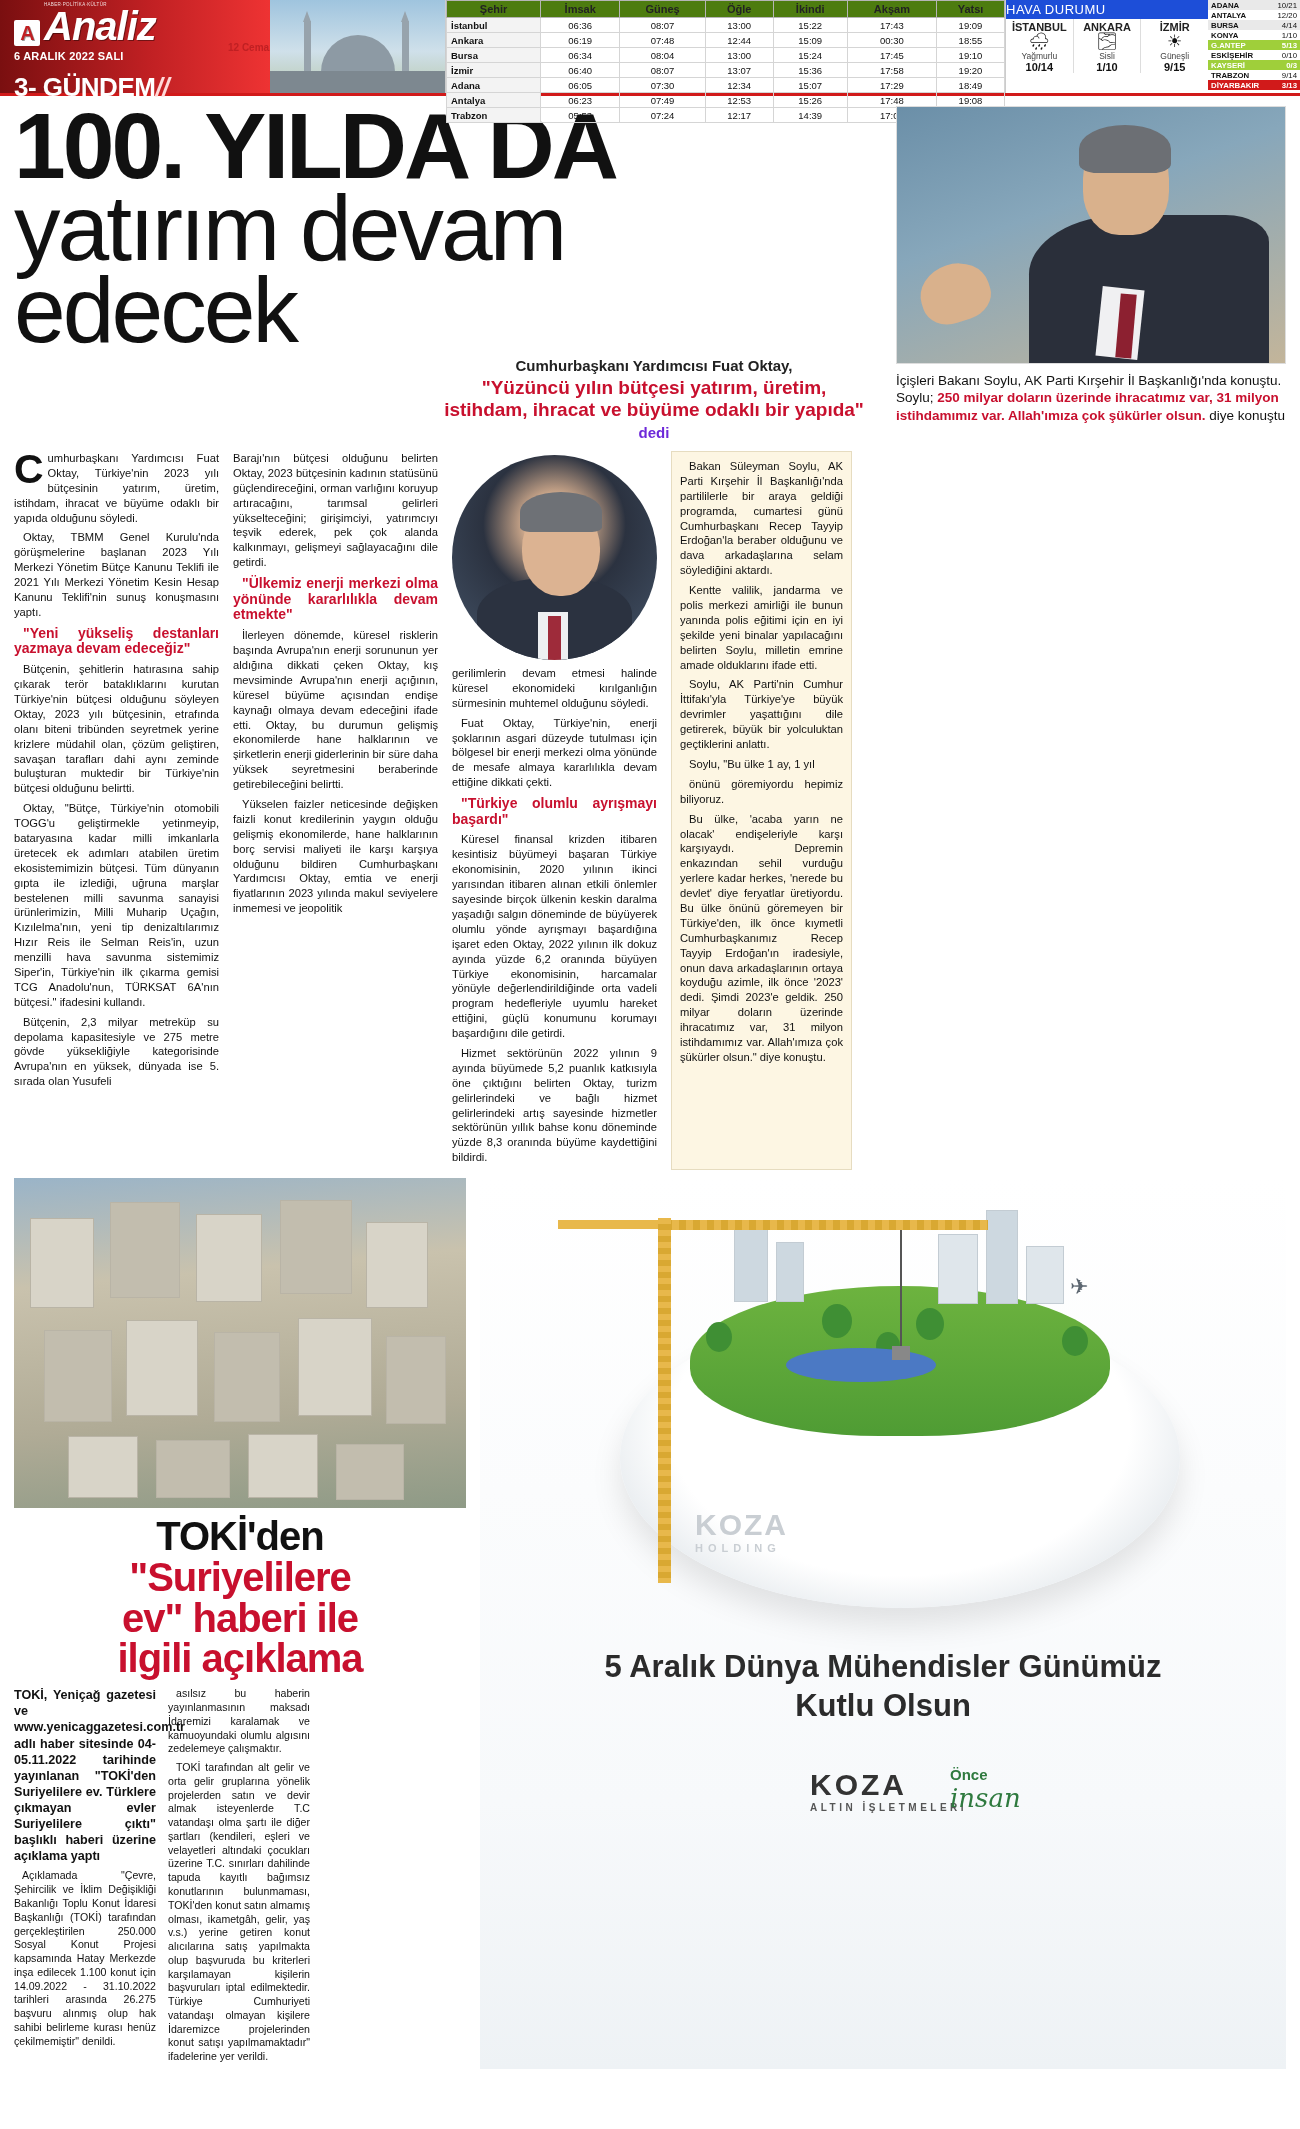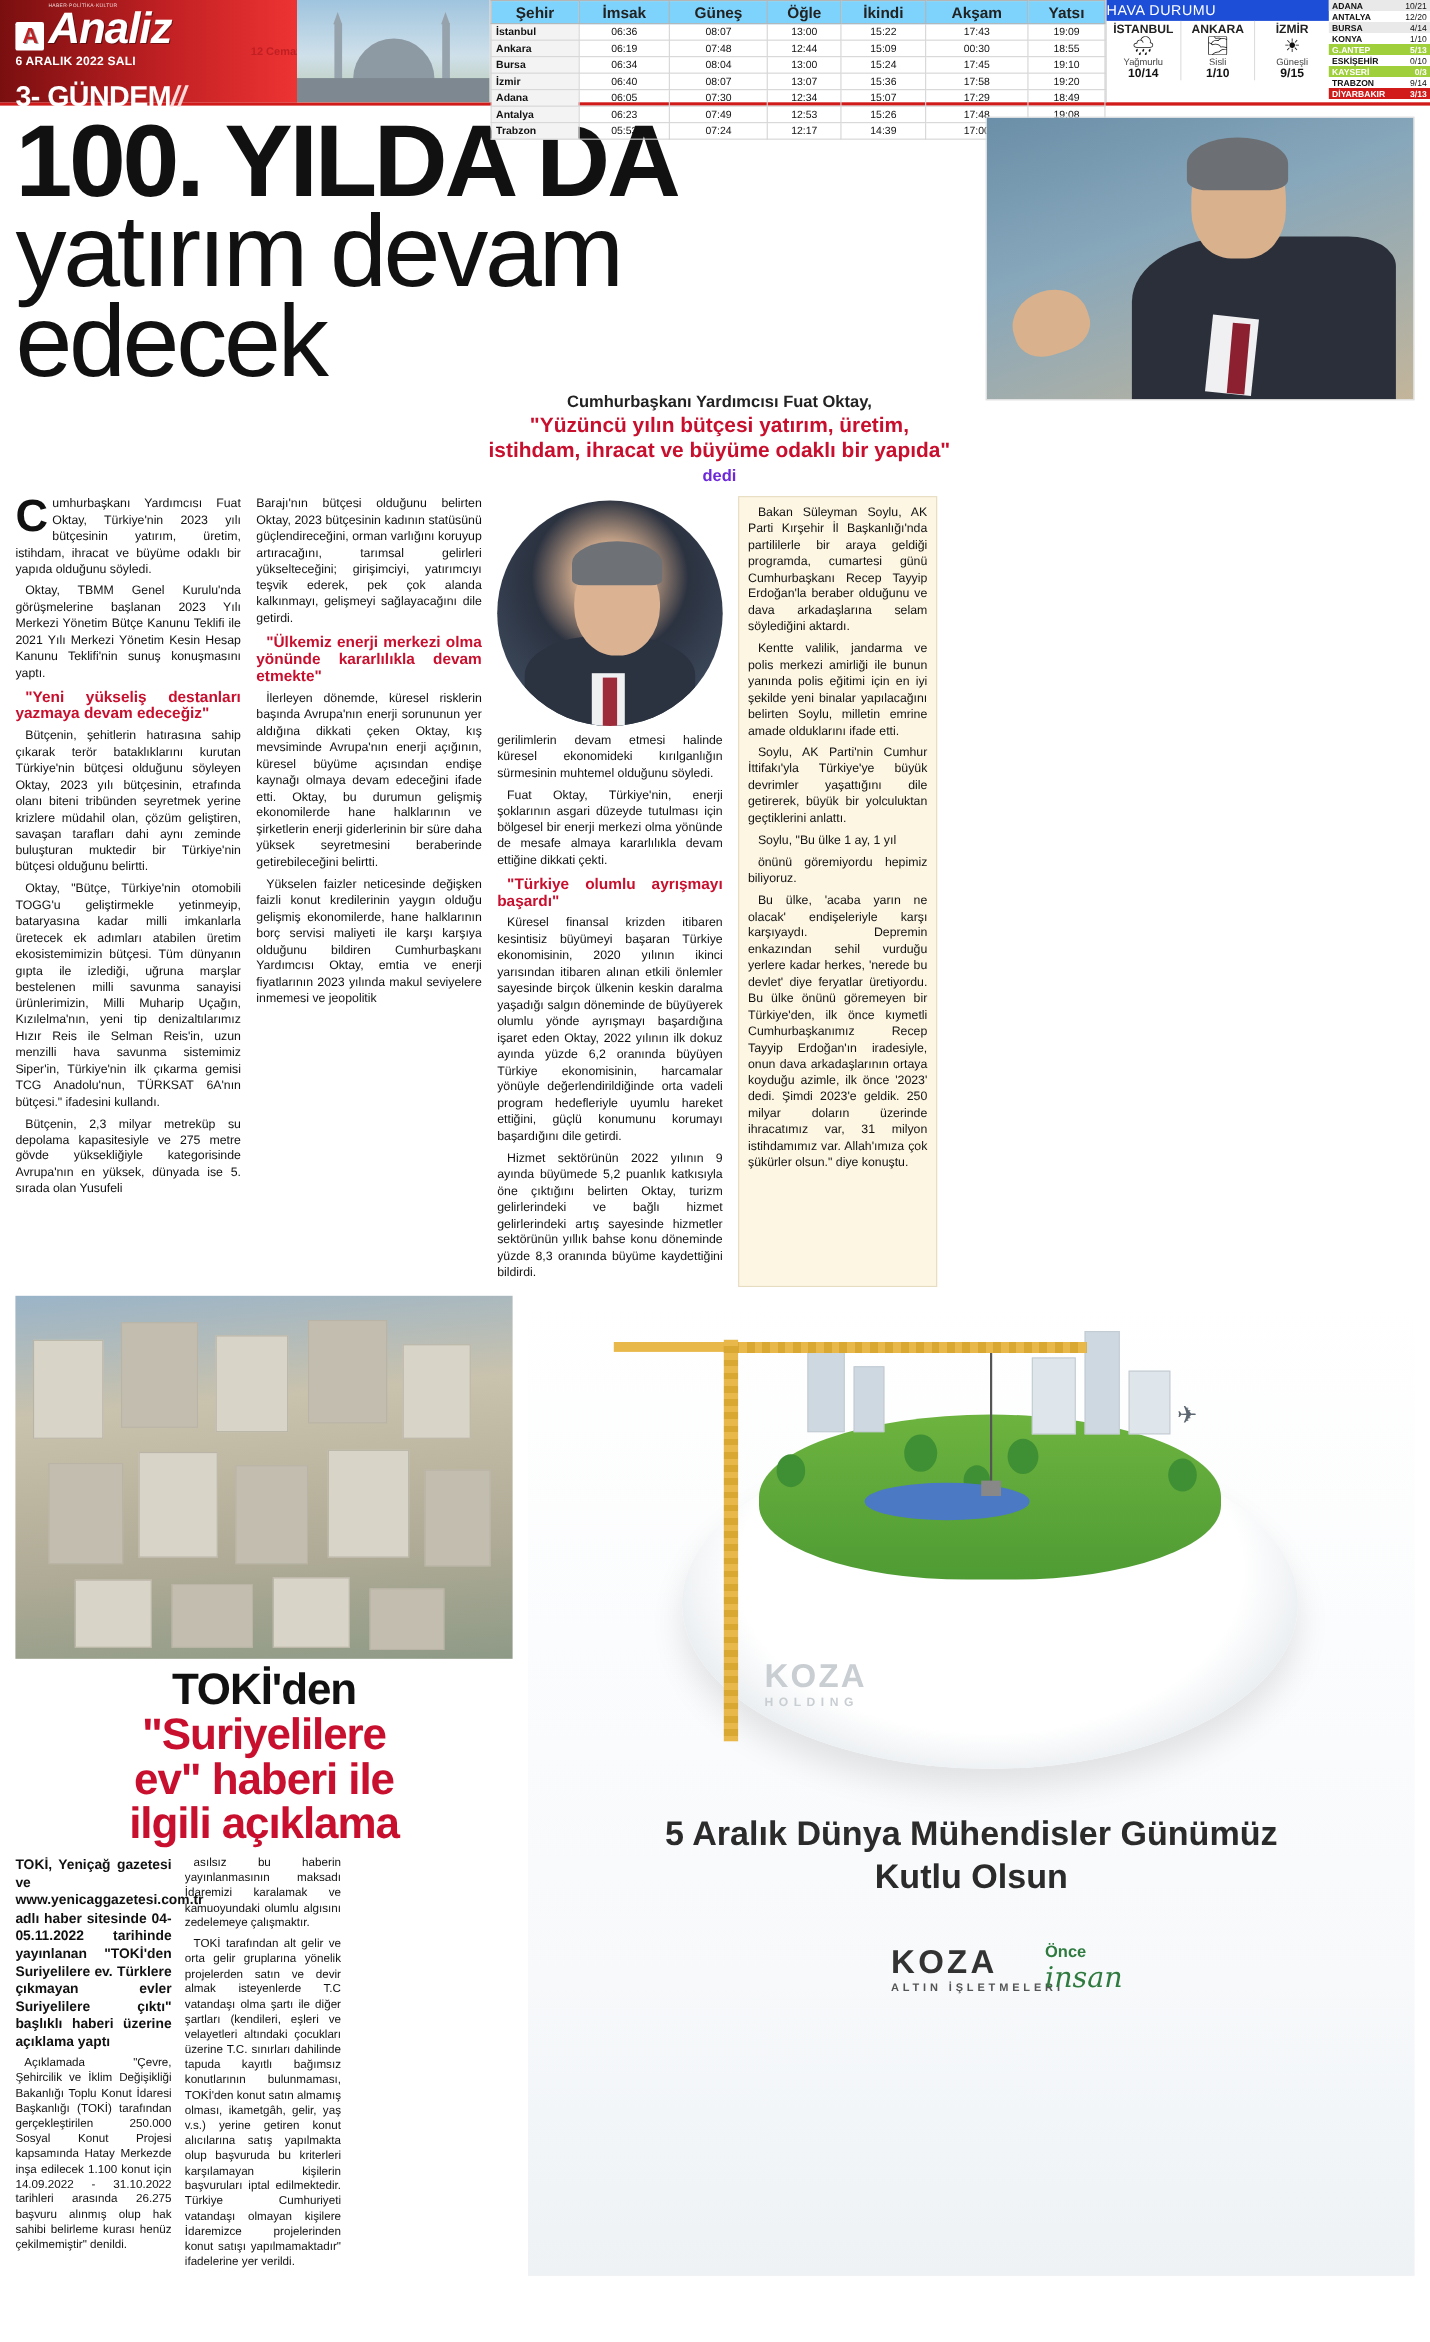--- a/index.html
+++ b/index.html
@@ -111,25 +111,25 @@
 
   
   .prayer {
     flex: 1;
     display: flex;
     flex-direction: column;
     border-left: 1px solid #ccc;
   }
   .prayer table { border-collapse: collapse; width: 100%; font-size: 9.5px; }
   .prayer th {
-    background: #7dd3fc;
+    background: #4d7c0f;
     border: 1px solid #b5b5b5;
     font-weight: bold;
     padding: 2px 3px;
-    font-size: 14px;
+    font-size: 11px;
     color: #222;
     margin-top: 36px;
   }
   .prayer td {
     border: 1px solid #d5d5d5;
     padding: 1.5px 4px;
     text-align: center;
     font-size: 9.5px;
   }
   .prayer td.city { text-align: left; font-weight: bold; background:#f3f3f3; }
@@ -539,20 +539,23 @@
 
   <div class="lead-right">
     <div class="oktay-photo">
       <div class="op-suit"></div>
       <div class="op-shirt"></div>
       <div class="op-tie"></div>
       <div class="op-head"></div>
       <div class="op-hair"></div>
       <div class="op-hand"></div>
     </div>
+    <div class="rt-sub">
+      <span>İçişleri Bakanı Soylu, AK Parti Kırşehir İl Başkanlığı'nda konuştu. Soylu; </span><b>250 milyar doların üzerinde ihracatımız var, 31 milyon istihdamımız var. Allah'ımıza çok şükürler olsun.</b><span> diye konuştu</span>
+    </div>
   </div>
 </div>
 
 <div class="bodycols">
   <div class="col">
     <p class="dropcap noind">Cumhurbaşkanı Yardımcısı Fuat Oktay, Türkiye'nin 2023 yılı bütçesinin yatırım, üretim, istihdam, ihracat ve büyüme odaklı bir yapıda olduğunu söyledi.</p>
     <p>Oktay, TBMM Genel Kurulu'nda görüşmelerine başlanan 2023 Yılı Merkezi Yönetim Bütçe Kanunu Teklifi ile 2021 Yılı Merkezi Yönetim Kesin Hesap Kanunu Teklifi'nin sunuş konuşmasını yaptı.</p>
     <p class="subhead">"Yeni yükseliş destanları yazmaya devam edeceğiz"</p>
     <p>Bütçenin, şehitlerin hatırasına sahip çıkarak terör bataklıklarını kurutan Türkiye'nin bütçesi olduğunu söyleyen Oktay, 2023 yılı bütçesinin, etrafında olanı biteni tribünden seyretmek yerine krizlere müdahil olan, çözüm geliştiren, savaşan tarafları dahi aynı zeminde buluşturan muktedir bir Türkiye'nin bütçesi olduğunu belirtti.</p>
     <p>Oktay, "Bütçe, Türkiye'nin otomobili TOGG'u geliştirmekle yetinmeyip, bataryasına kadar milli imkanlarla üretecek ek adımları atabilen üretim ekosistemimizin bütçesi. Tüm dünyanın gıpta ile izlediği, uğruna marşlar bestelenen milli savunma sanayisi ürünlerimizin, Milli Muharip Uçağın, Kızılelma'nın, yeni tip denizaltılarımız Hızır Reis ile Selman Reis'in, uzun menzilli hava savunma sistemimiz Siper'in, Türkiye'nin ilk çıkarma gemisi TCG Anadolu'nun, TÜRKSAT 6A'nın bütçesi." ifadesini kullandı.</p>

